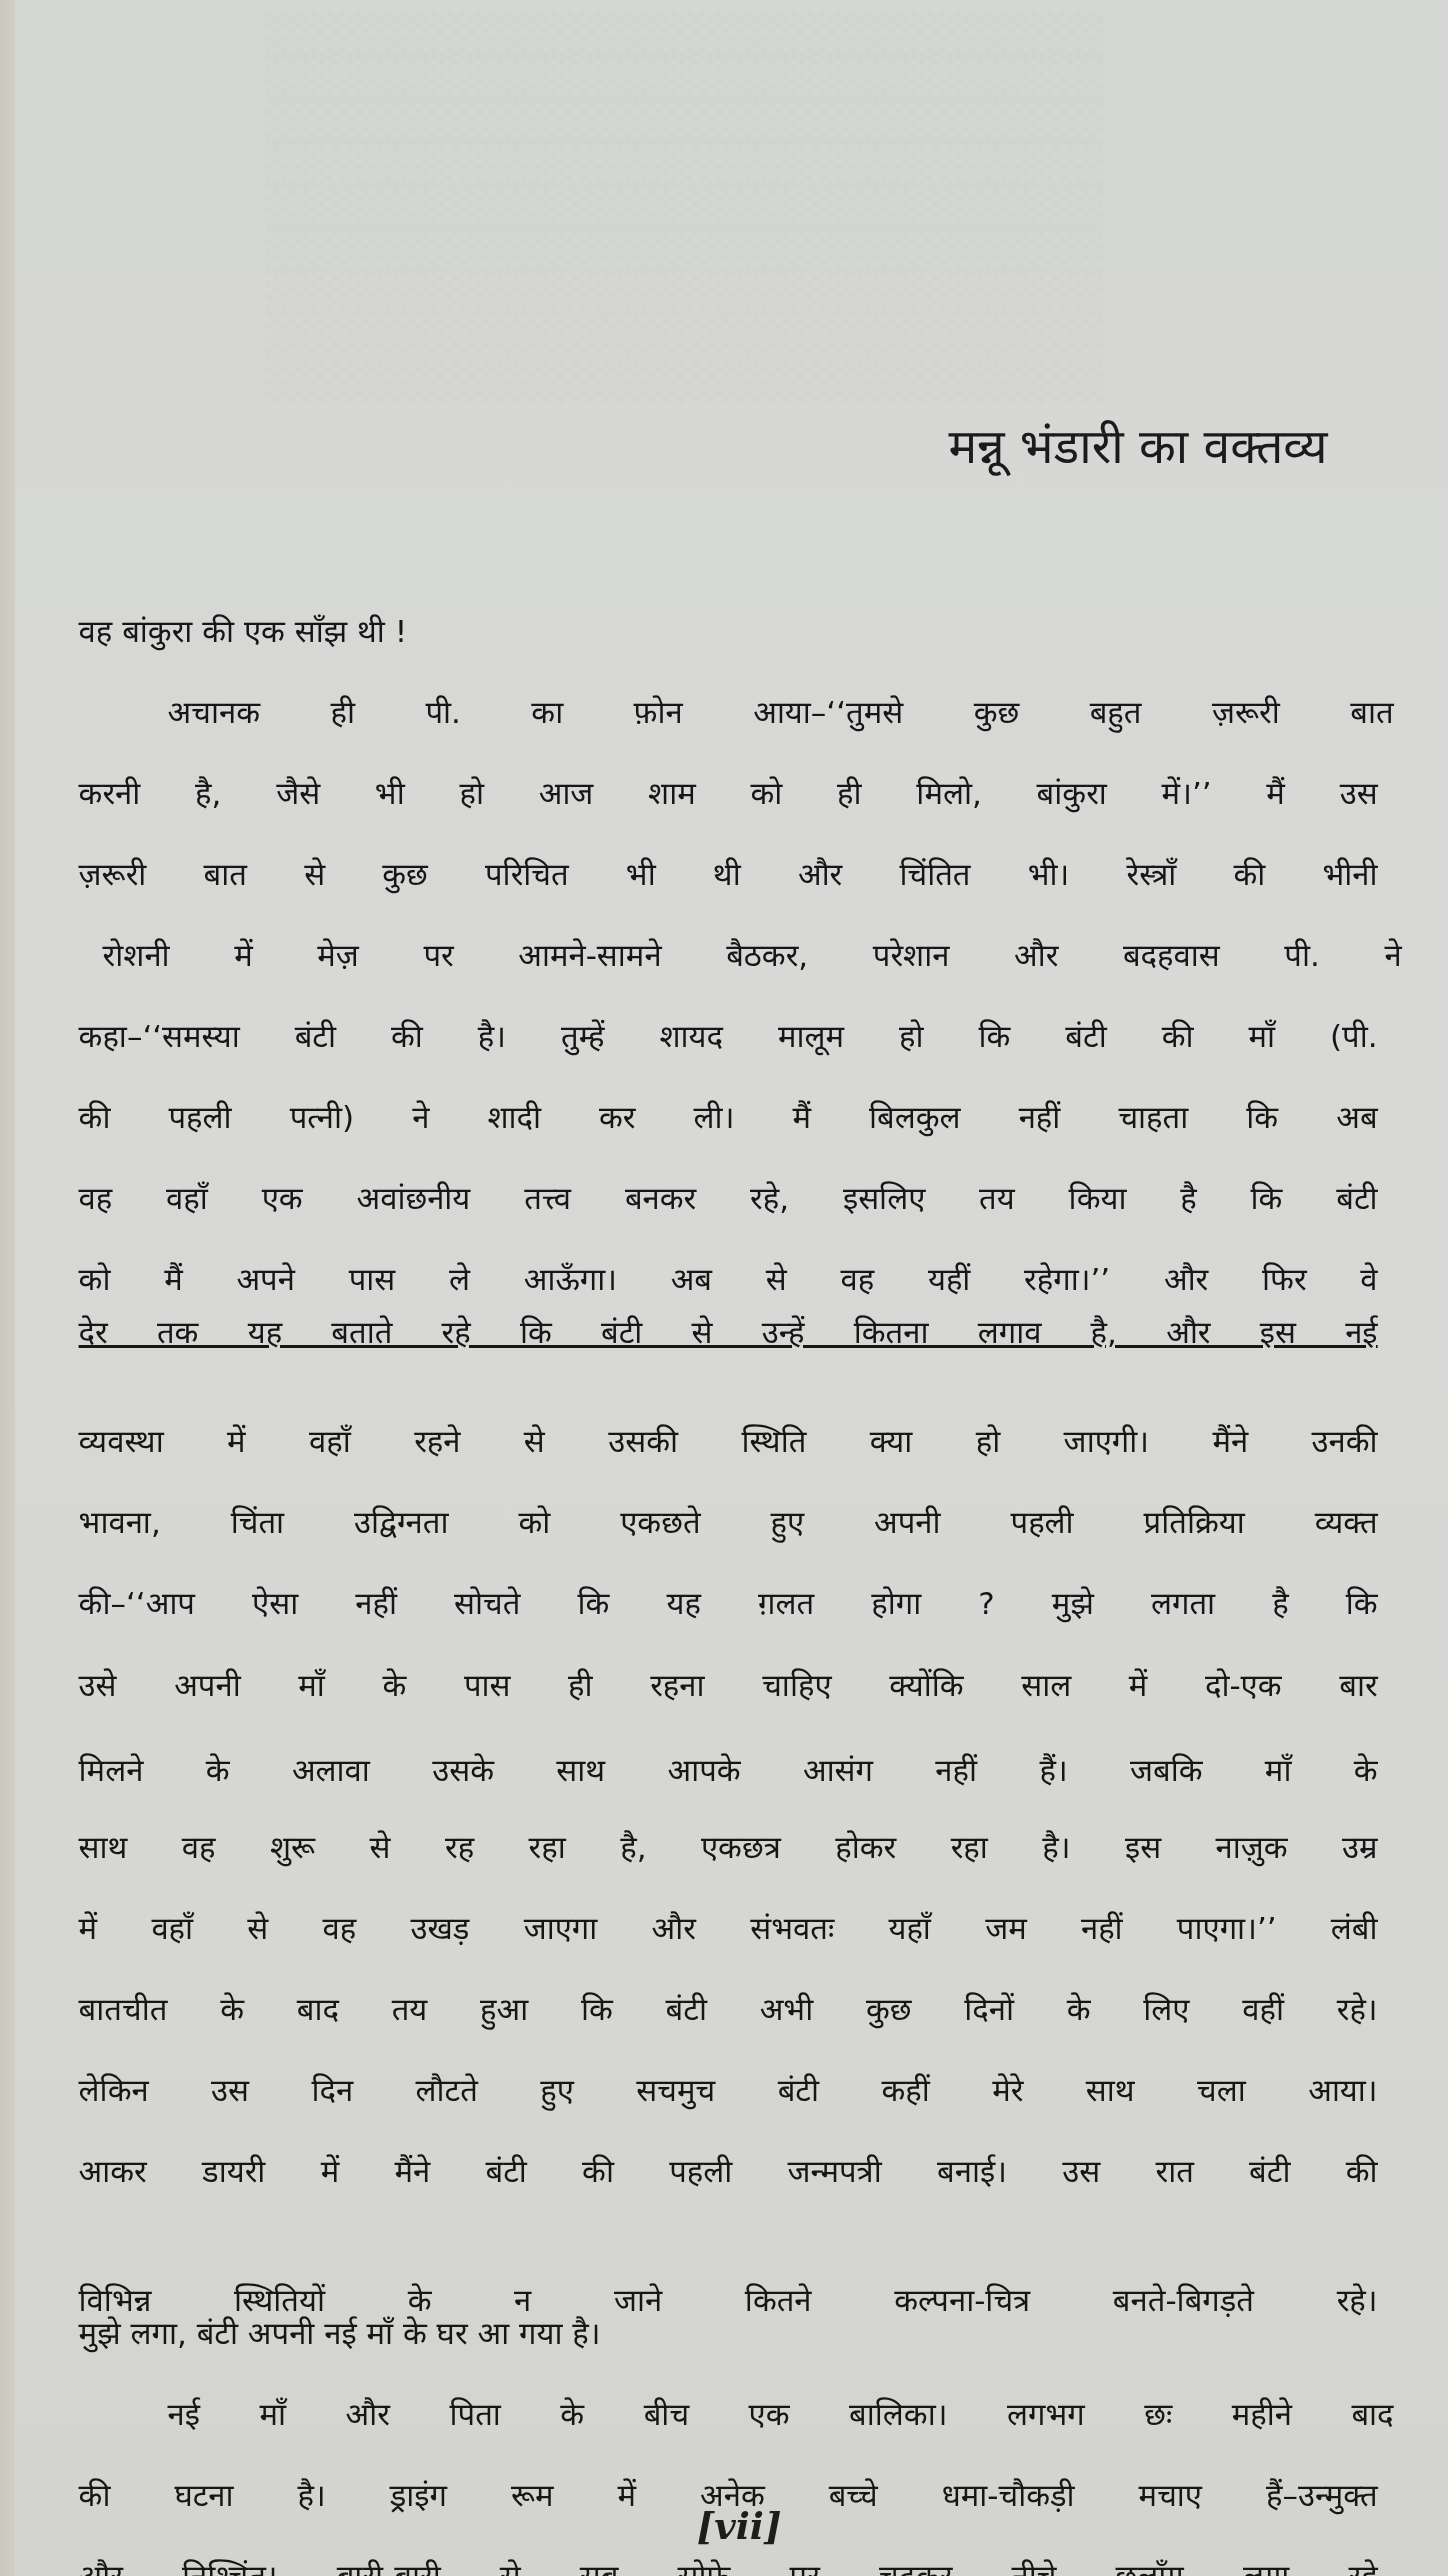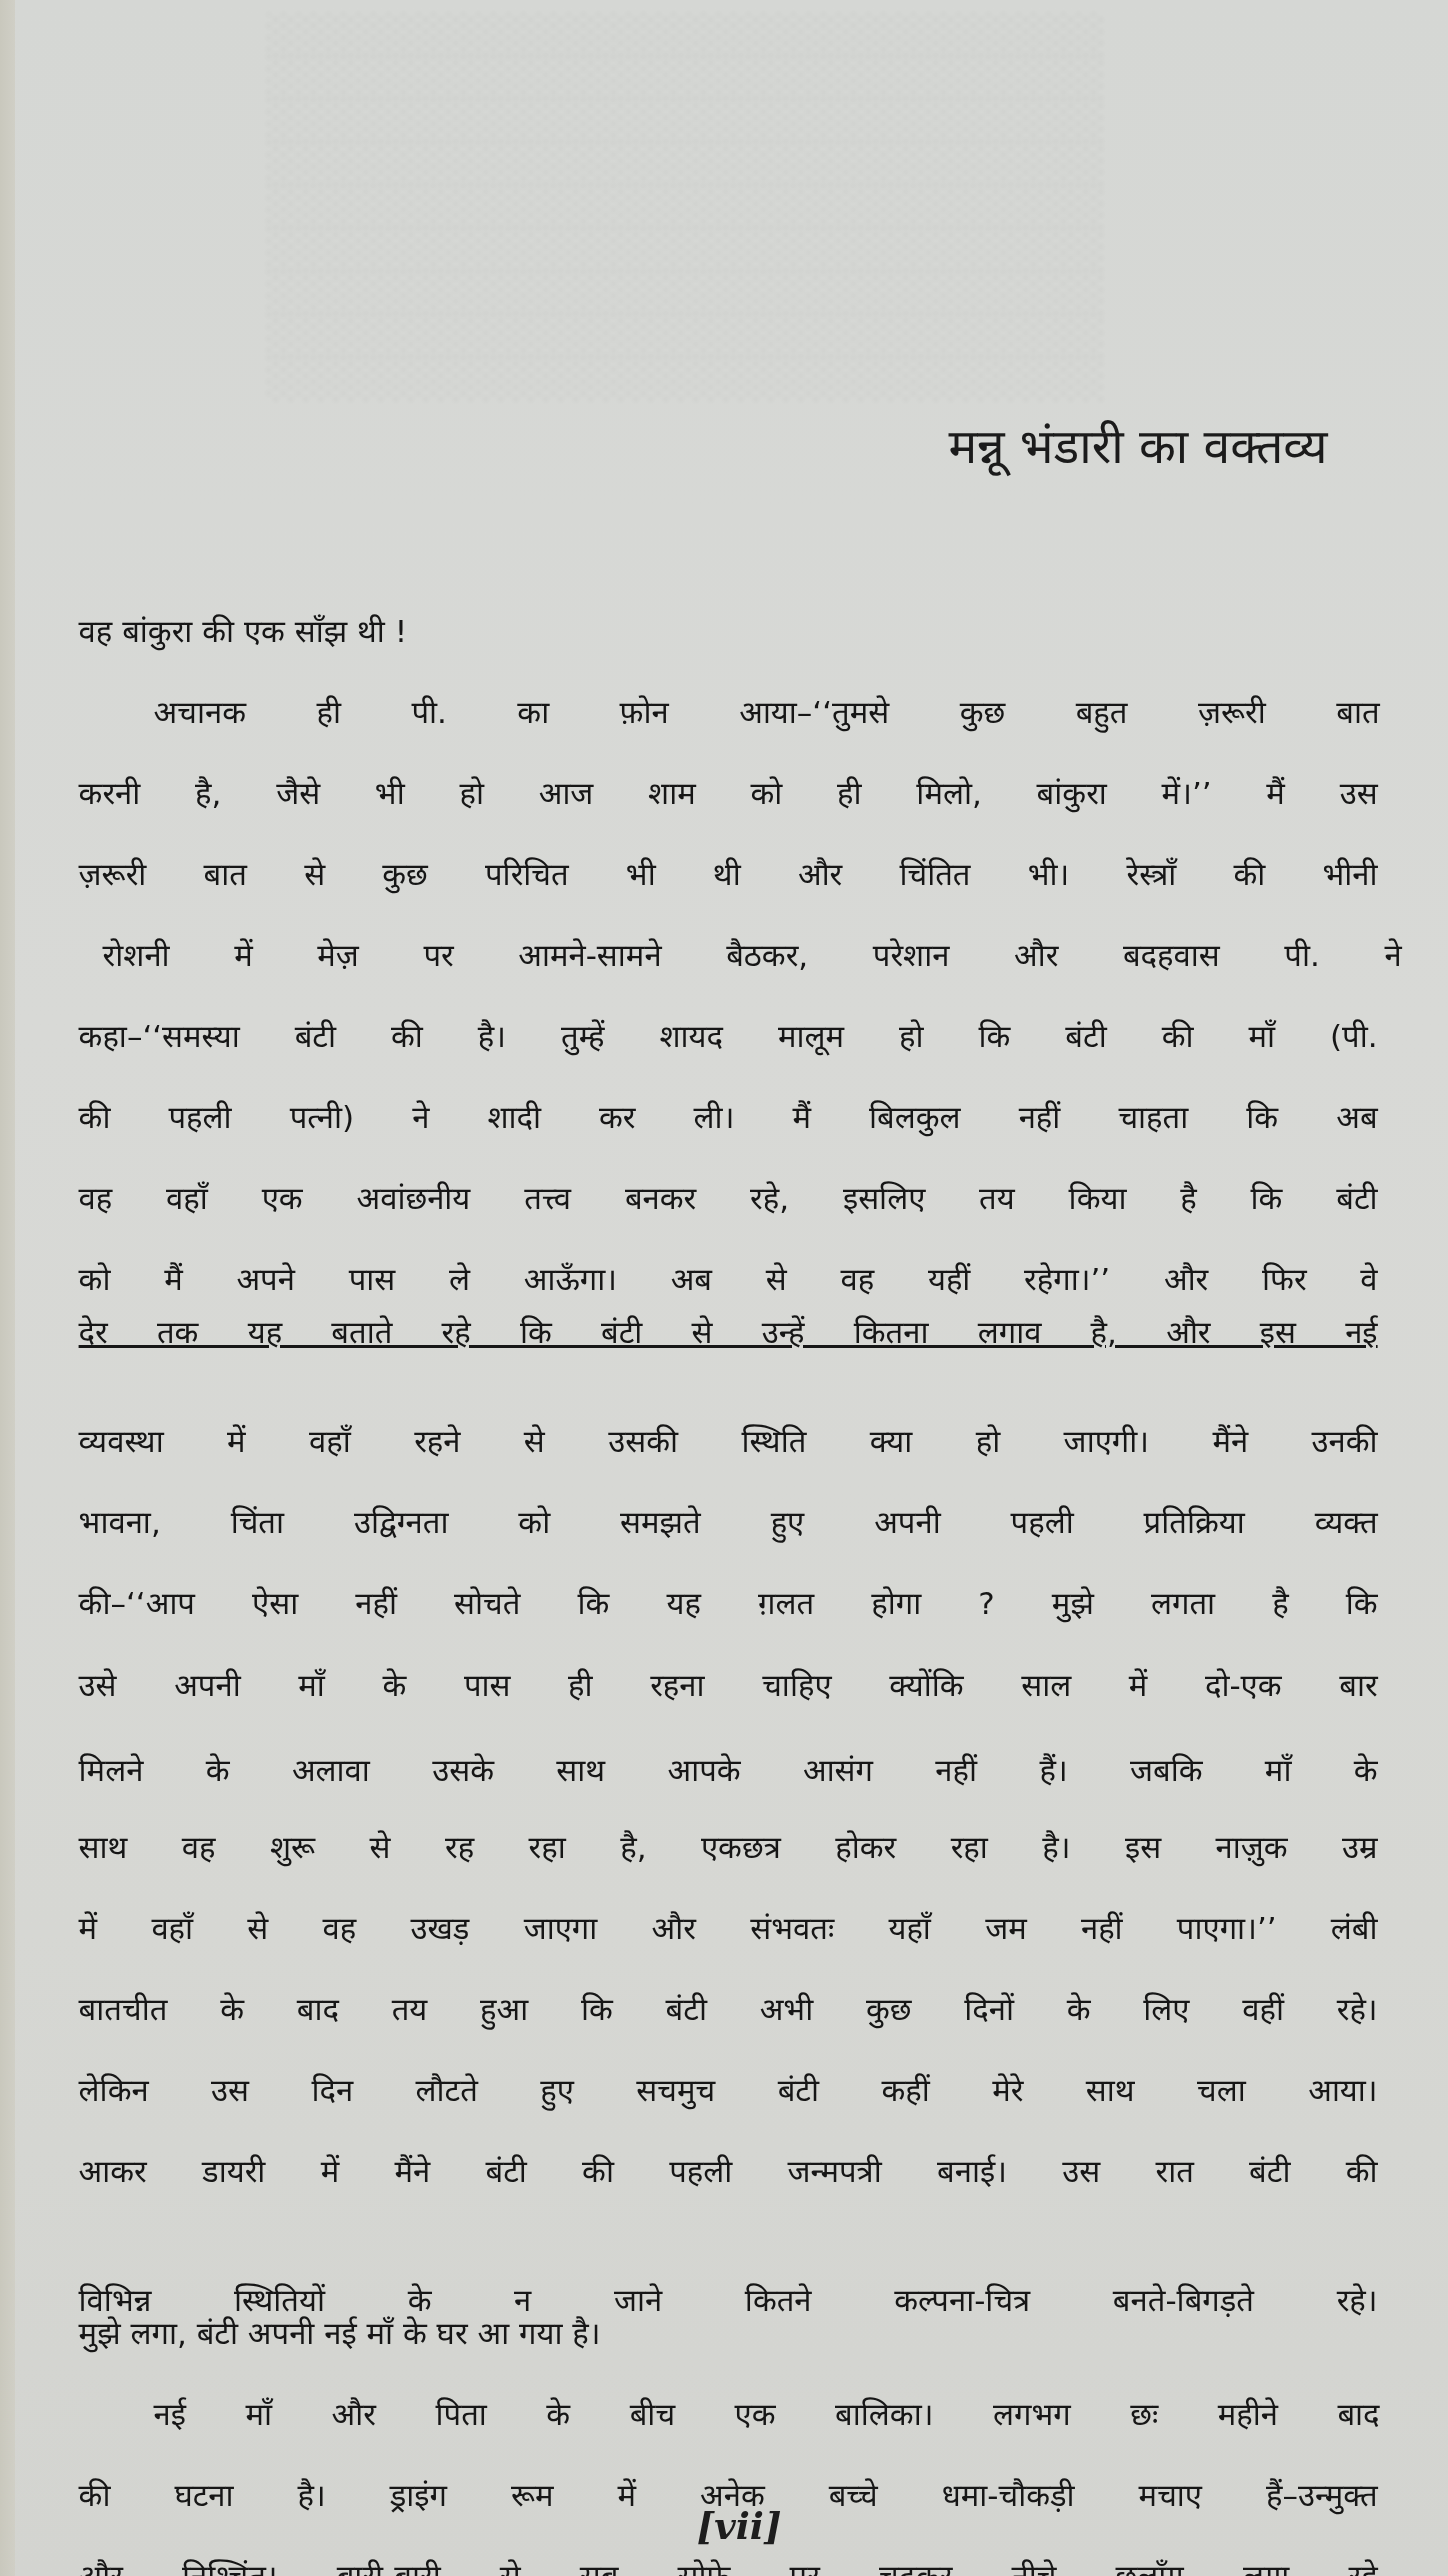--- a/index.html
+++ b/index.html
@@ -78,21 +78,21 @@
       line-height: 61px;
       white-space: nowrap;
       text-align: justify;
       text-align-last: justify;
       color: #161616;
     }
     .line.last {
       text-align-last: left;
     }
     .line.indent {
-      left: 75px;
+      left: 89px;
       width: 1226px;
     }
     .page-number {
       position: absolute;
       left: 0;
       width: 1449px;
       top: 2504px;
       text-align: center;
       font-family: "DejaVu Serif", "Liberation Serif", serif;
       font-style: italic;
@@ -127,21 +127,21 @@
     <div class="line indent" style="top:81px;">अचानक ही पी. का फ़ोन आया–‘‘तुमसे कुछ बहुत ज़रूरी बात</div>
     <div class="line" style="top:162px;">करनी है, जैसे भी हो आज शाम को ही मिलो, बांकुरा में।’’ मैं उस</div>
     <div class="line" style="top:243px;">ज़रूरी बात से कुछ परिचित भी थी और चिंतित भी। रेस्त्राँ की भीनी</div>
     <div class="line" style="top:324px;margin-left:24px;">रोशनी में मेज़ पर आमने-सामने बैठकर, परेशान और बदहवास पी. ने</div>
     <div class="line" style="top:405px;">कहा–‘‘समस्या बंटी की है। तुम्हें शायद मालूम हो कि बंटी की माँ (पी.</div>
     <div class="line" style="top:486px;">की पहली पत्नी) ने शादी कर ली। मैं बिलकुल नहीं चाहता कि अब</div>
     <div class="line" style="top:567px;">वह वहाँ एक अवांछनीय तत्त्व बनकर रहे, इसलिए तय किया है कि बंटी</div>
     <div class="line" style="top:648px;">को मैं अपने पास ले आऊँगा। अब से वह यहीं रहेगा।’’ और फिर वे</div>
     <div class="line" style="top:701px;text-decoration:underline;">देर तक यह बताते रहे कि बंटी से उन्हें कितना लगाव है, और इस नई</div>
     <div class="line" style="top:810px;">व्यवस्था में वहाँ रहने से उसकी स्थिति क्या हो जाएगी। मैंने उनकी</div>
-    <div class="line" style="top:891px;">भावना, चिंता उद्विग्नता को समझते हुए अपनी पहली प्रतिक्रिया व्यक्त</div>
+    <div class="line" style="top:891px;">भावना, चिंता उद्विग्नता को एकछते हुए अपनी पहली प्रतिक्रिया व्यक्त</div>
     <div class="line" style="top:972px;">की–‘‘आप ऐसा नहीं सोचते कि यह ग़लत होगा ? मुझे लगता है कि</div>
     <div class="line" style="top:1054px;">उसे अपनी माँ के पास ही रहना चाहिए क्योंकि साल में दो-एक बार</div>
     <div class="line" style="top:1139px;">मिलने के अलावा उसके साथ आपके आसंग नहीं हैं। जबकि माँ के</div>
     <div class="line" style="top:1216px;">साथ वह शुरू से रह रहा है, एकछत्र होकर रहा है। इस नाज़ुक उम्र</div>
     <div class="line" style="top:1297px;">में वहाँ से वह उखड़ जाएगा और संभवतः यहाँ जम नहीं पाएगा।’’ लंबी</div>
     <div class="line" style="top:1378px;">बातचीत के बाद तय हुआ कि बंटी अभी कुछ दिनों के लिए वहीं रहे।</div>
     <div class="line" style="top:1459px;">लेकिन उस दिन लौटते हुए सचमुच बंटी कहीं मेरे साथ चला आया।</div>
     <div class="line" style="top:1540px;">आकर डायरी में मैंने बंटी की पहली जन्मपत्री बनाई। उस रात बंटी की</div>
     <div class="line" style="top:1669px;">विभिन्न स्थितियों के न जाने कितने कल्पना-चित्र बनते-बिगड़ते रहे।</div>
     <div class="line last" style="top:1702px;">मुझे लगा, बंटी अपनी नई माँ के घर आ गया है।</div>

